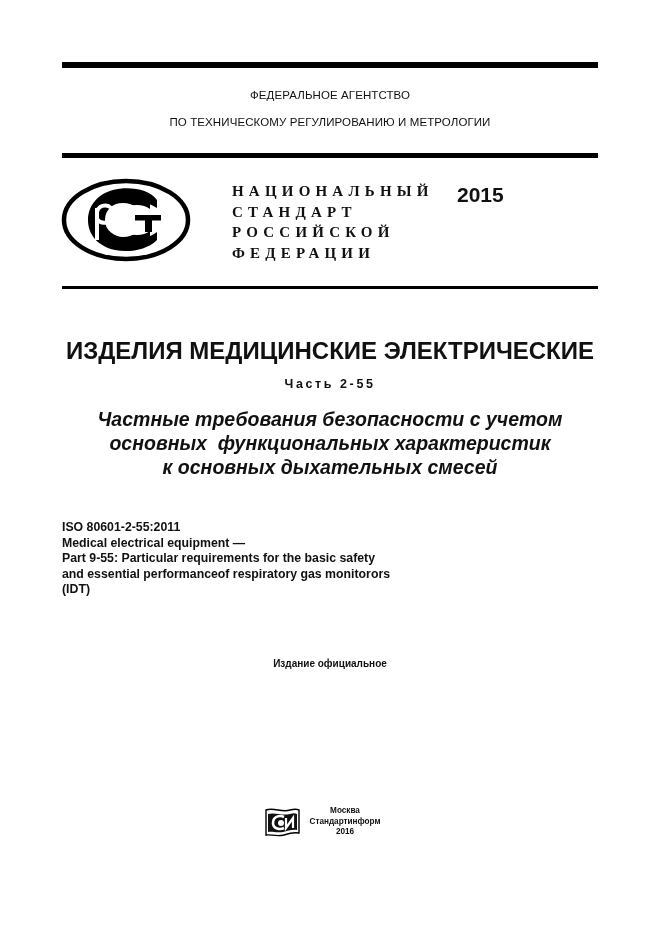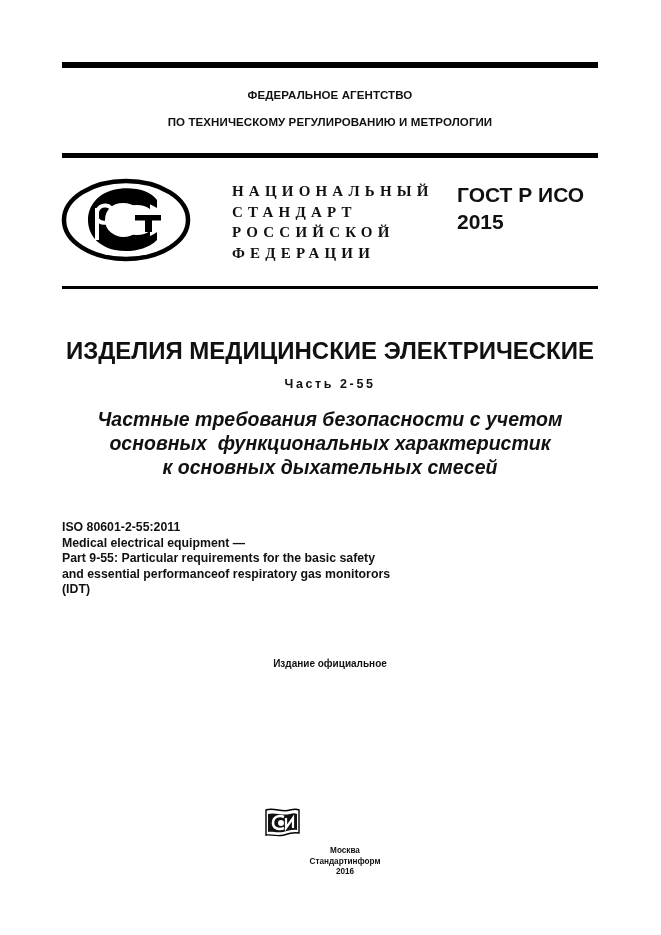--- a/index.html
+++ b/index.html
@@ -23,21 +23,21 @@
     }
     .rule-1 { top: 62px; height: 6px; }
     .rule-2 { top: 153px; height: 5px; }
     .rule-3 { top: 286px; height: 3px; }
 
     .agency {
       position: absolute;
       left: 62px;
       width: 536px;
       text-align: center;
-      font-weight: bold;
+      font-weight: normal;
       font-size: 11.5px;
       letter-spacing: 0.1px;
     }
     .agency-1 { top: 89px; }
     .agency-2 { top: 116px; }
 
     .logo {
       position: absolute;
       left: 61px;
       top: 178px;
@@ -132,21 +132,20 @@
     }
     .publisher {
       position: absolute;
       left: 307px;
       top: 806px;
       width: 76px;
       text-align: center;
       font-weight: bold;
       font-size: 8.2px;
       line-height: 10.6px;
-      margin-top: 40px;
     }
     .publisher div { white-space: nowrap; }
   </style>
 </head>
 <body>
 
 <div class="rule rule-1"></div>
 
 <div class="agency agency-1">ФЕДЕРАЛЬНОЕ АГЕНТСТВО</div>
 <div class="agency agency-2">ПО ТЕХНИЧЕСКОМУ РЕГУЛИРОВАНИЮ И МЕТРОЛОГИИ</div>
@@ -185,21 +184,20 @@
 </div>
 
 <div class="national">
   <div>НАЦИОНАЛЬНЫЙ</div>
   <div>СТАНДАРТ</div>
   <div>РОССИЙСКОЙ</div>
   <div>ФЕДЕРАЦИИ</div>
 </div>
 
 <div class="gost">
-  <div>ГОСТ Р ИСО</div>
   <div>2015</div>
 </div>
 
 <div class="rule rule-3"></div>
 
 <div class="main-title">ИЗДЕЛИЯ МЕДИЦИНСКИЕ ЭЛЕКТРИЧЕСКИЕ</div>
 
 <div class="part">Часть 2-55</div>
 
 <div class="subtitle">

